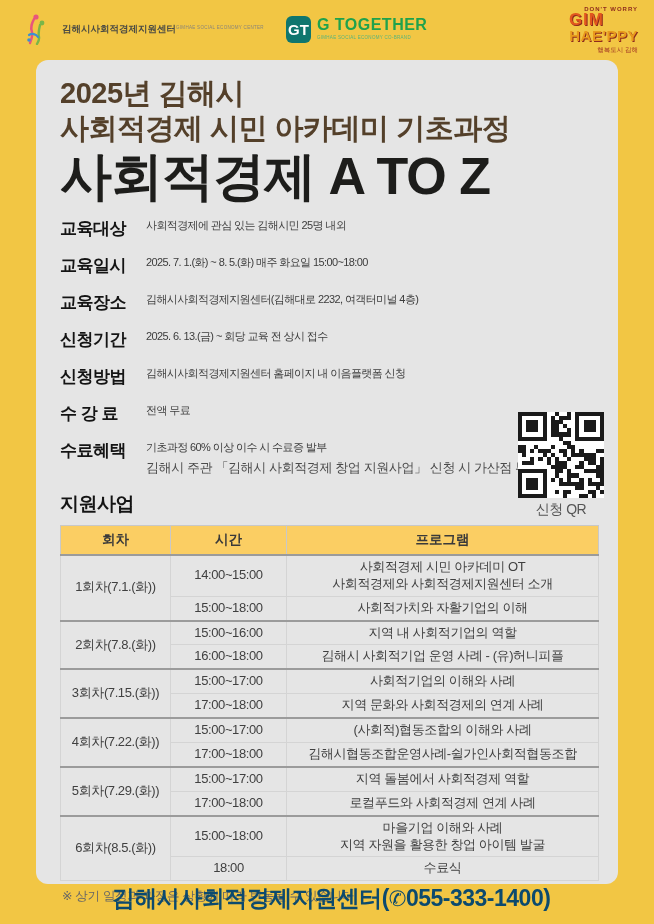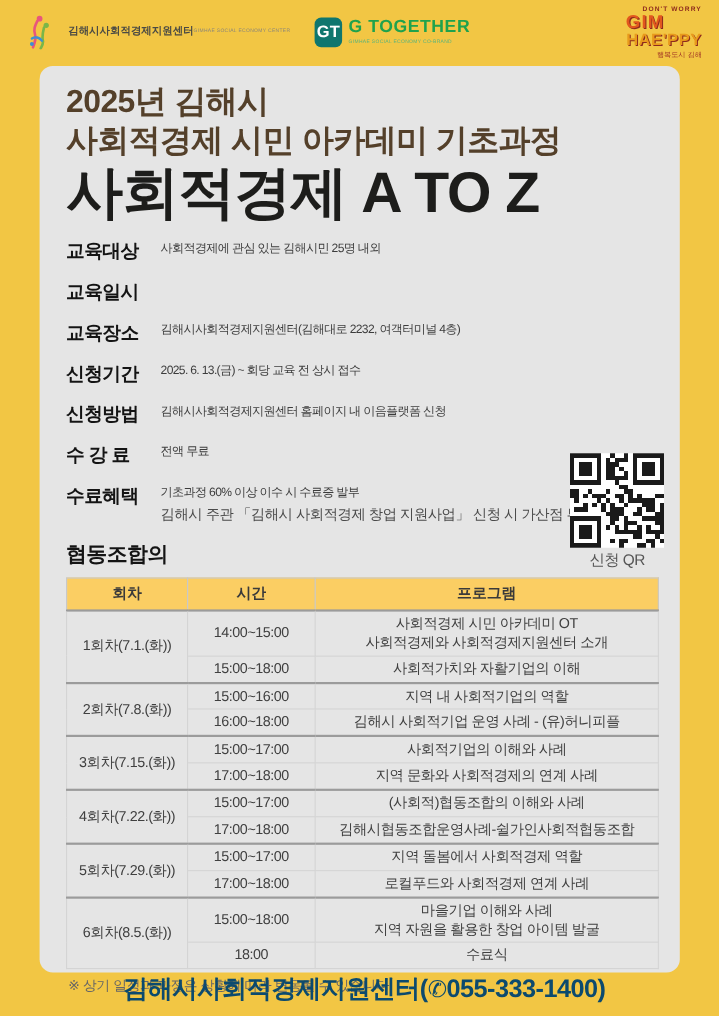--- a/index.html
+++ b/index.html
@@ -99,20 +99,23 @@
 
     <div class="info-list" id="info-list">
         <div class="info-row">
           <div class="info-label">교육대상</div>
           <div>
             <div class="info-value">사회적경제에 관심 있는 김해시민 25명 내외</div>
           </div>
         </div>
         <div class="info-row">
           <div class="info-label">교육일시</div>
+          <div>
+            <div class="info-value">2025. 7. 1.(화) ~ 8. 5.(화) 매주 화요일 15:00~18:00</div>
+          </div>
         </div>
         <div class="info-row">
           <div class="info-label">교육장소</div>
           <div>
             <div class="info-value">김해시사회적경제지원센터(김해대로 2232, 여객터미널 4층)</div>
           </div>
         </div>
         <div class="info-row">
           <div class="info-label">신청기간</div>
           <div>
@@ -271,21 +274,21 @@
           <rect x="14" y="0" width="7" height="7" fill="#1A1A1A"></rect>
           <rect x="15" y="1" width="5" height="5" fill="#FFFFFF"></rect>
           <rect x="16" y="2" width="3" height="3" fill="#1A1A1A"></rect>
           <rect x="0" y="14" width="7" height="7" fill="#1A1A1A"></rect>
           <rect x="1" y="15" width="5" height="5" fill="#FFFFFF"></rect>
           <rect x="2" y="16" width="3" height="3" fill="#1A1A1A"></rect>
         </svg>
       <div class="qr-label">신청 QR</div>
     </div>
 
-    <div class="section-heading">협동조합의</div>
+    <div class="section-heading">지원사업</div>
 
     <table class="schedule">
       <colgroup>
           <col class="c1">
           <col class="c2">
           <col class="c3">
         </colgroup>
       <thead>
         <tr>
           <th>회차</th>

